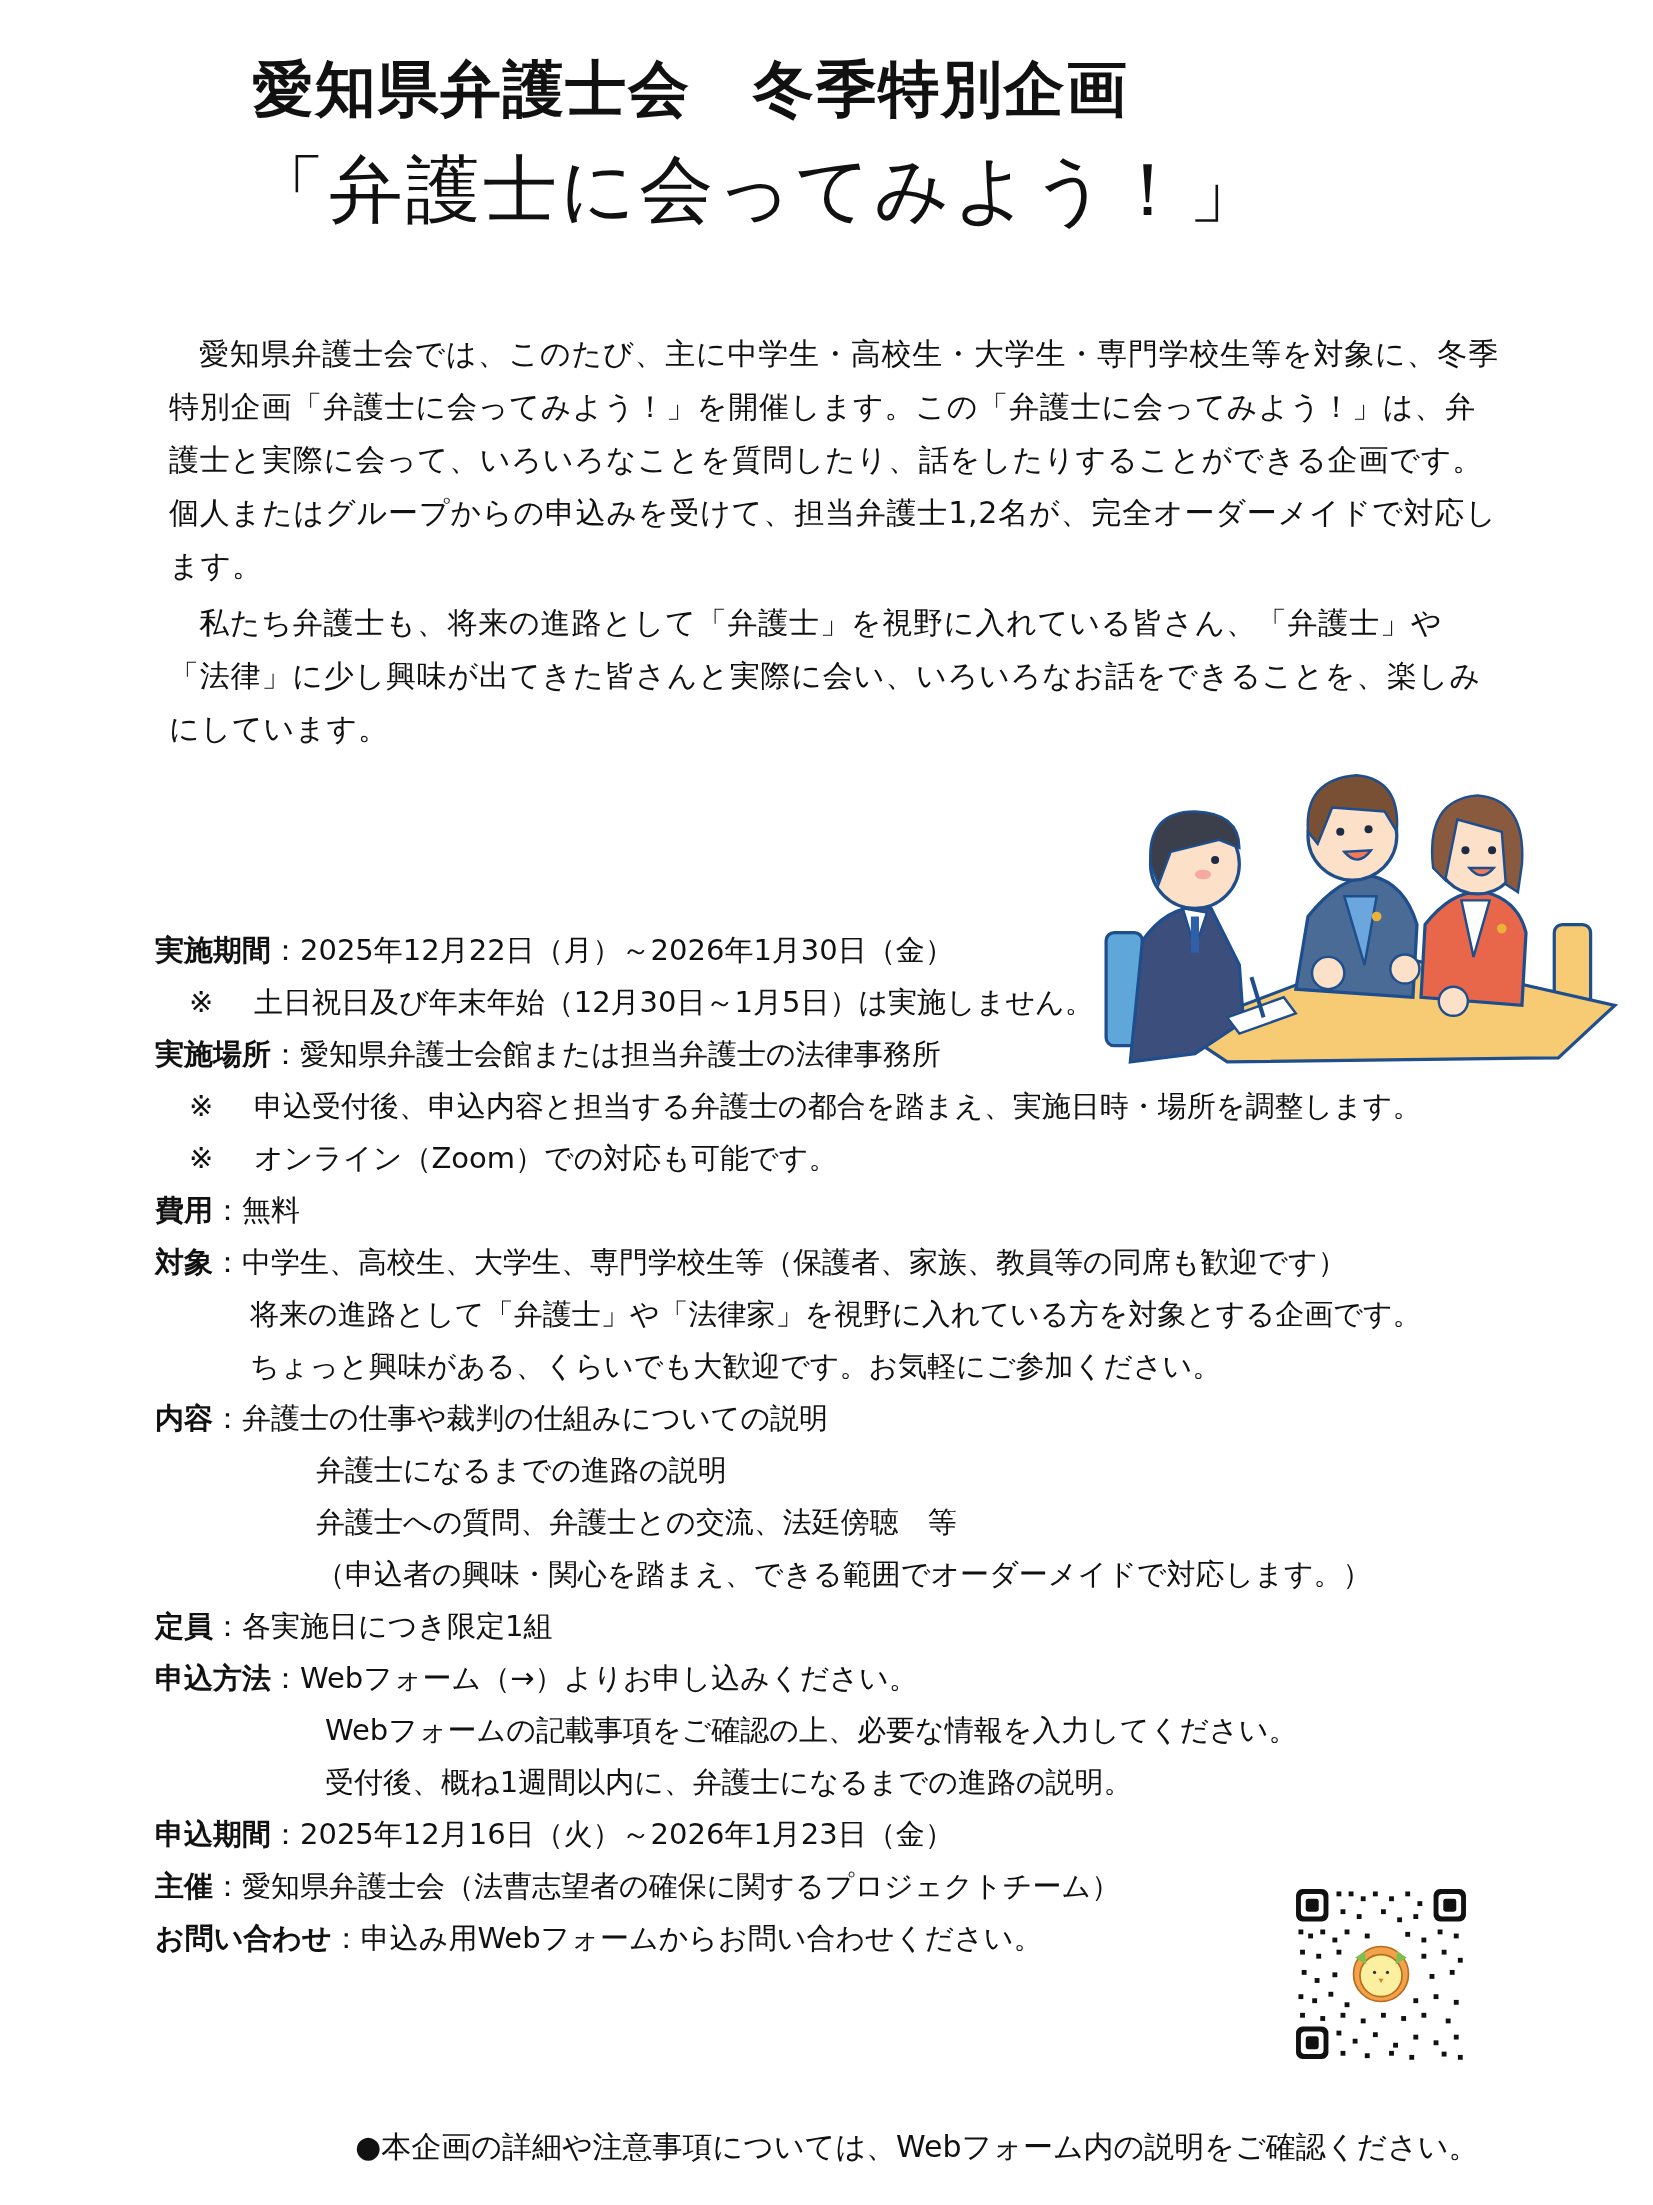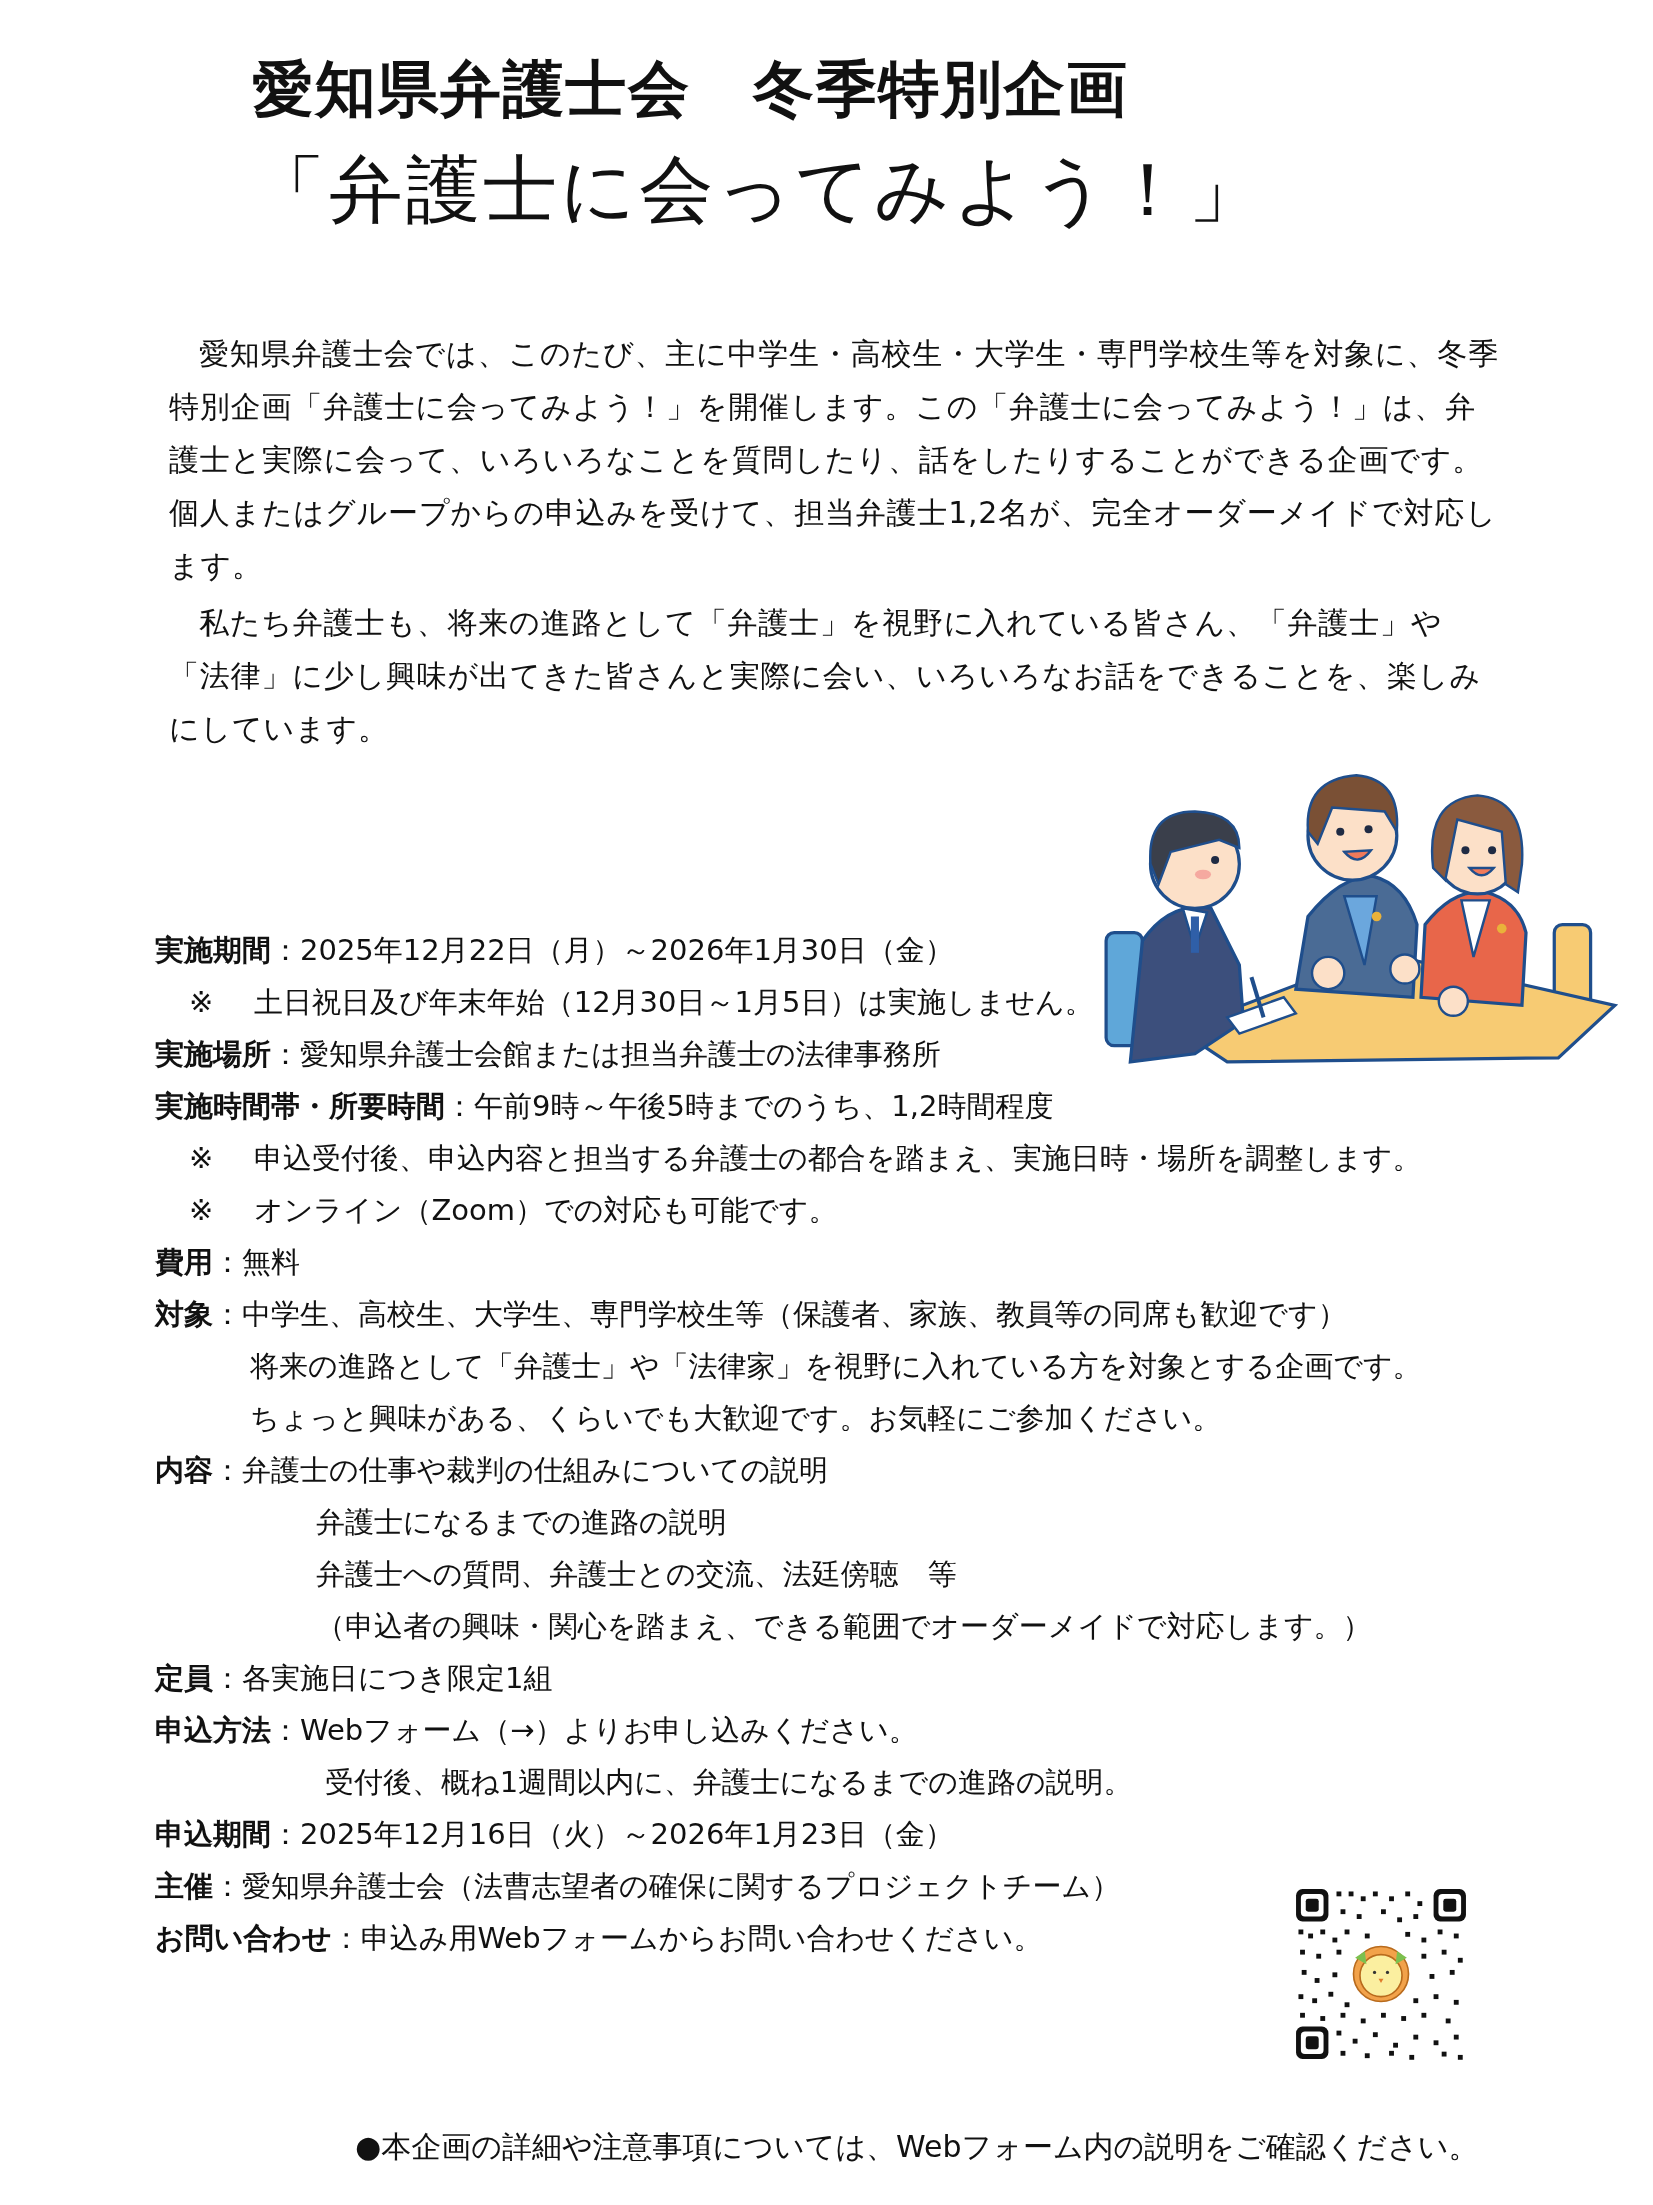--- a/index.html
+++ b/index.html
@@ -102,23 +102,20 @@
 <div class="details">
   <div class="row">
     <span class="lbl">実施期間</span><span>：</span><span>2025年12月22日（月）～2026年1月30日（金）</span>
   </div>
   <div class="row note">
     <span class="mark">※</span><span>土日祝日及び年末年始（12月30日～1月5日）は実施しません。</span>
   </div>
   <div class="row">
     <span class="lbl">実施場所</span><span>：</span><span>愛知県弁護士会館または担当弁護士の法律事務所</span>
   </div>
-  <div class="row">
-    <span class="lbl">実施時間帯・所要時間</span><span>：</span><span>午前9時～午後5時までのうち、1,2時間程度</span>
-  </div>
   <div class="row note">
     <span class="mark">※</span><span>申込受付後、申込内容と担当する弁護士の都合を踏まえ、実施日時・場所を調整します。</span>
   </div>
   <div class="row note">
     <span class="mark">※</span><span>オンライン（Zoom）での対応も可能です。</span>
   </div>
   <div class="row">
     <span class="lbl">費用</span><span>：</span><span>無料</span>
   </div>
   <div class="row">
@@ -131,20 +128,21 @@
   </div>
   <div class="row indent2">弁護士になるまでの進路の説明</div>
   <div class="row indent2">弁護士への質問、弁護士との交流、法廷傍聴　等</div>
   <div class="row indent2">（申込者の興味・関心を踏まえ、できる範囲でオーダーメイドで対応します。）</div>
   <div class="row">
     <span class="lbl">定員</span><span>：</span><span>各実施日につき限定1組</span>
   </div>
   <div class="row">
     <span class="lbl">申込方法</span><span>：</span><span>Webフォーム（→）よりお申し込みください。</span>
   </div>
+  <div class="row indent3">Webフォームの記載事項をご確認の上、必要な情報を入力してください。</div>
   <div class="row indent3">受付後、概ね1週間以内に、弁護士になるまでの進路の説明。</div>
   <div class="row">
     <span class="lbl">申込期間</span><span>：</span><span>2025年12月16日（火）～2026年1月23日（金）</span>
   </div>
   <div class="row">
     <span class="lbl">主催</span><span>：</span><span>愛知県弁護士会（法曹志望者の確保に関するプロジェクトチーム）</span>
   </div>
   <div class="row">
     <span class="lbl">お問い合わせ</span><span>：</span><span>申込み用Webフォームからお問い合わせください。</span>
   </div>

